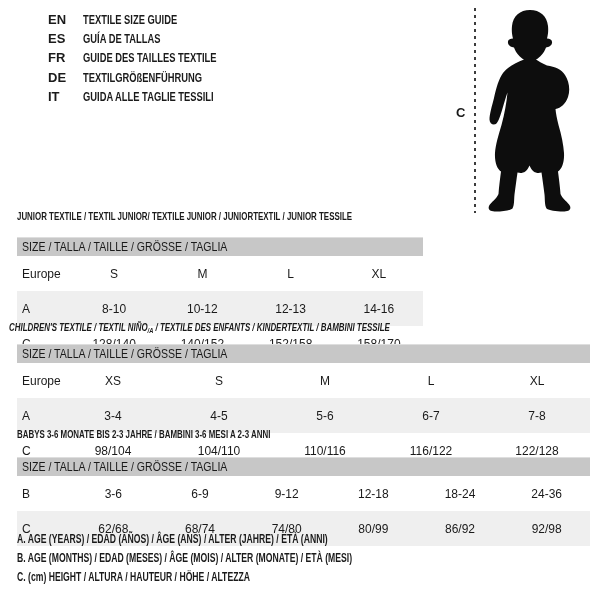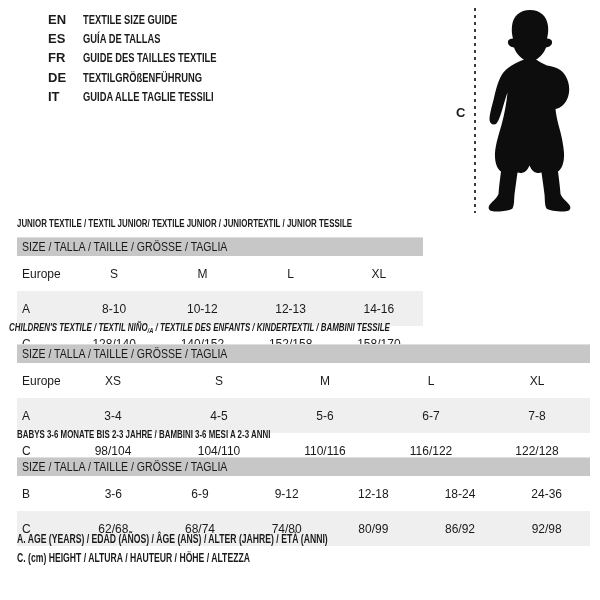--- a/index.html
+++ b/index.html
@@ -38,21 +38,21 @@
   .trow{display:flex;height:35px;align-items:center;font-size:12px;font-weight:400;}
   .trow.alt{background:#efefef;}
   .trow .lbl{padding-left:5px;box-sizing:border-box;}
   .t1 .lbl,.t3 .lbl{width:53px;flex:0 0 53px;}
   .t2 .lbl{width:43px;flex:0 0 43px;}
   .trow .c{flex:1;text-align:center;}
   .tbl1{left:17px;top:237px;width:406px;}
   .tbl2{left:17px;top:344px;width:573px;}
   .tbl3{left:17px;top:457px;width:573px;}
 
-  .title1{left:17px;top:215px;}
+  .title1{left:17px;top:208px;}
   .title2{left:9px;top:319px;font-style:italic;}
   .title3{left:17px;top:426px;}
   .sub{font-size:8px;vertical-align:-2px;}
 
   
   .legend{left:17px;top:530px;font-size:12px;font-weight:700;line-height:19px;}
 </style>
 </head>
 <body>
 
@@ -195,14 +195,15 @@
     <span class="c">68/74</span>
     <span class="c">74/80</span>
     <span class="c">80/99</span>
     <span class="c">86/92</span>
     <span class="c">92/98</span>
   </div>
 </div>
 
 <div class="abs legend">
   <div><span class="cond">A. AGE (YEARS) / EDAD (AÑOS) / ÂGE (ANS) / ALTER (JAHRE) / ETÀ (ANNI)</span></div>
+  <div><span class="cond">B. AGE (MONTHS) / EDAD (MESES) / ÂGE (MOIS) / ALTER (MONATE) / ETÀ (MESI)</span></div>
   <div><span class="cond">C. (cm) HEIGHT / ALTURA / HAUTEUR / HÖHE / ALTEZZA</span></div>
 </div>
 
 </body></html>

